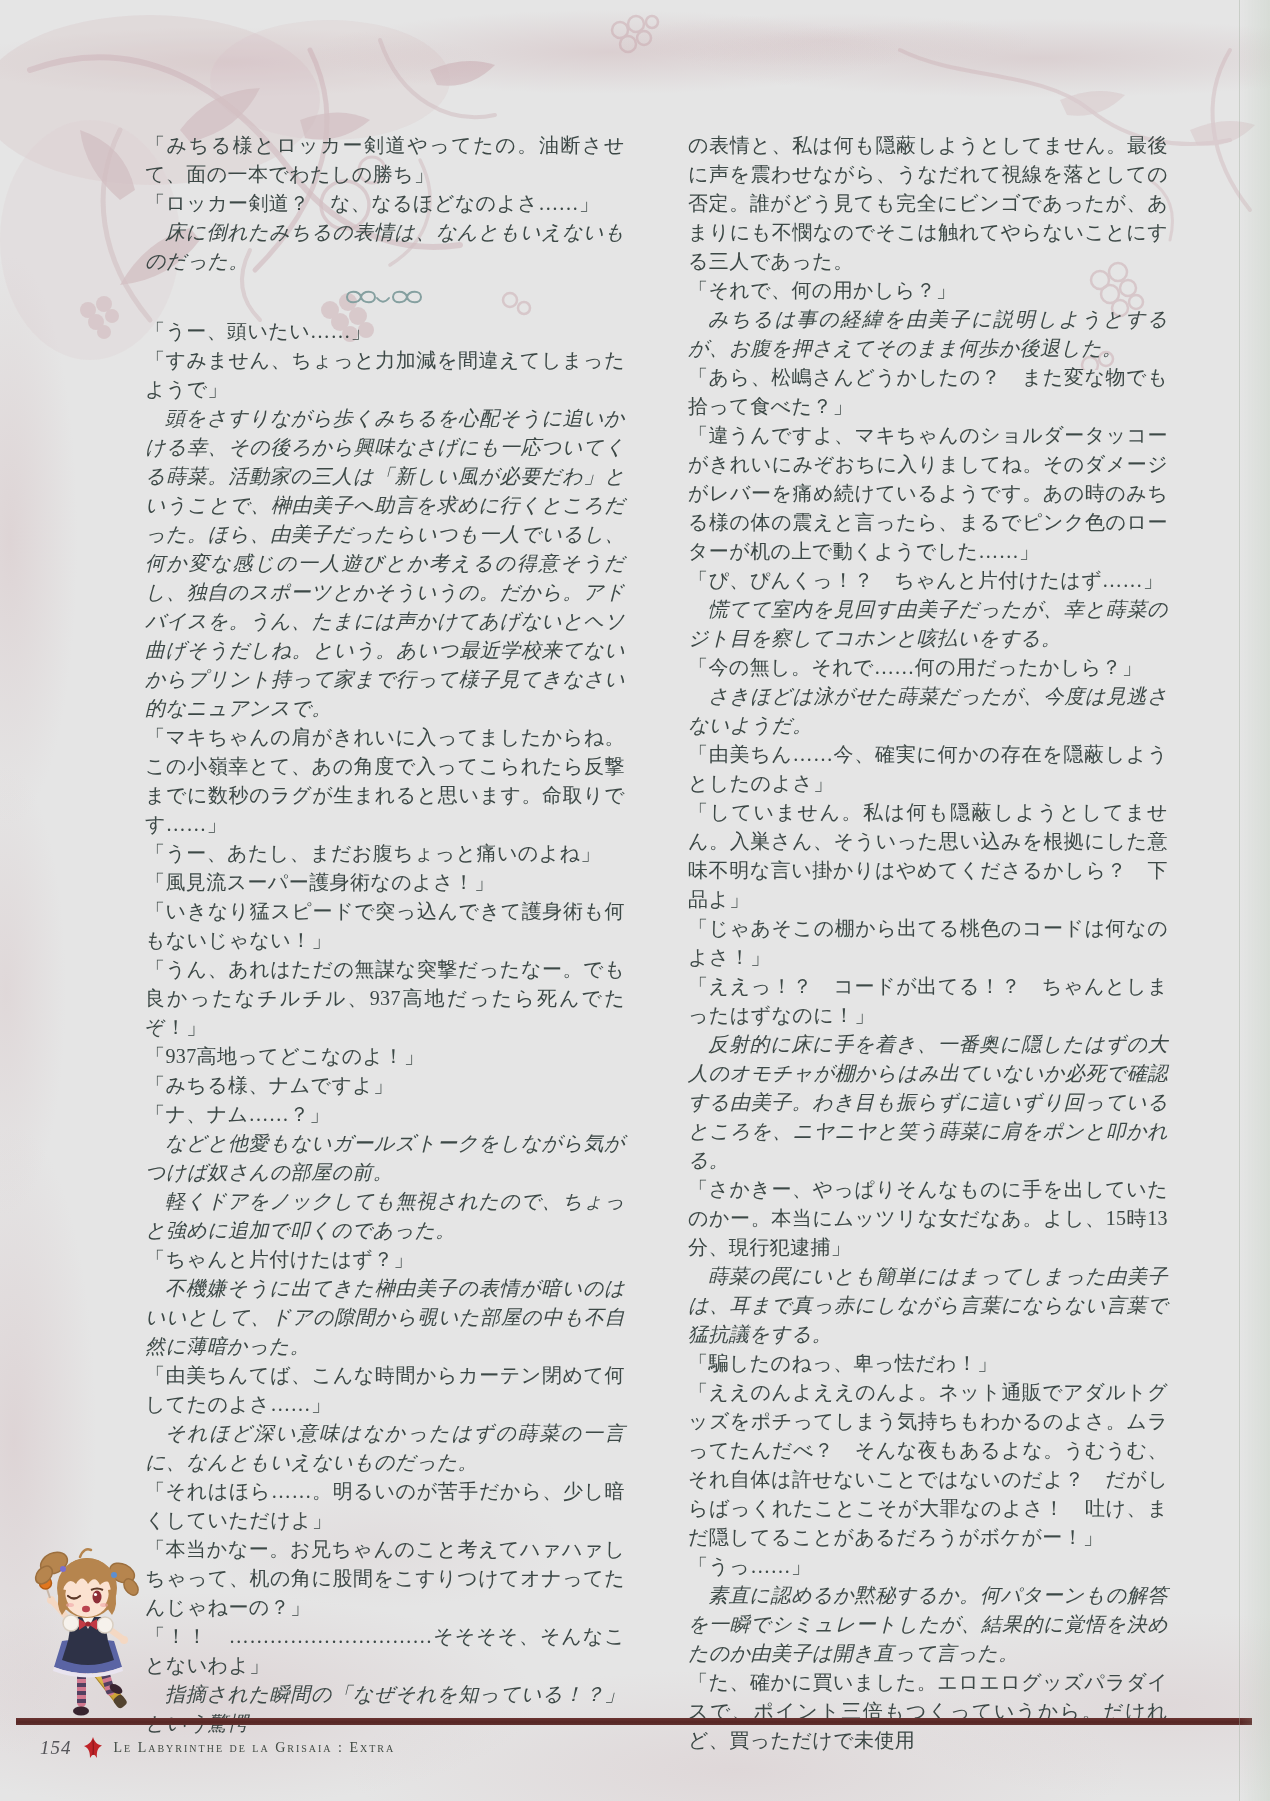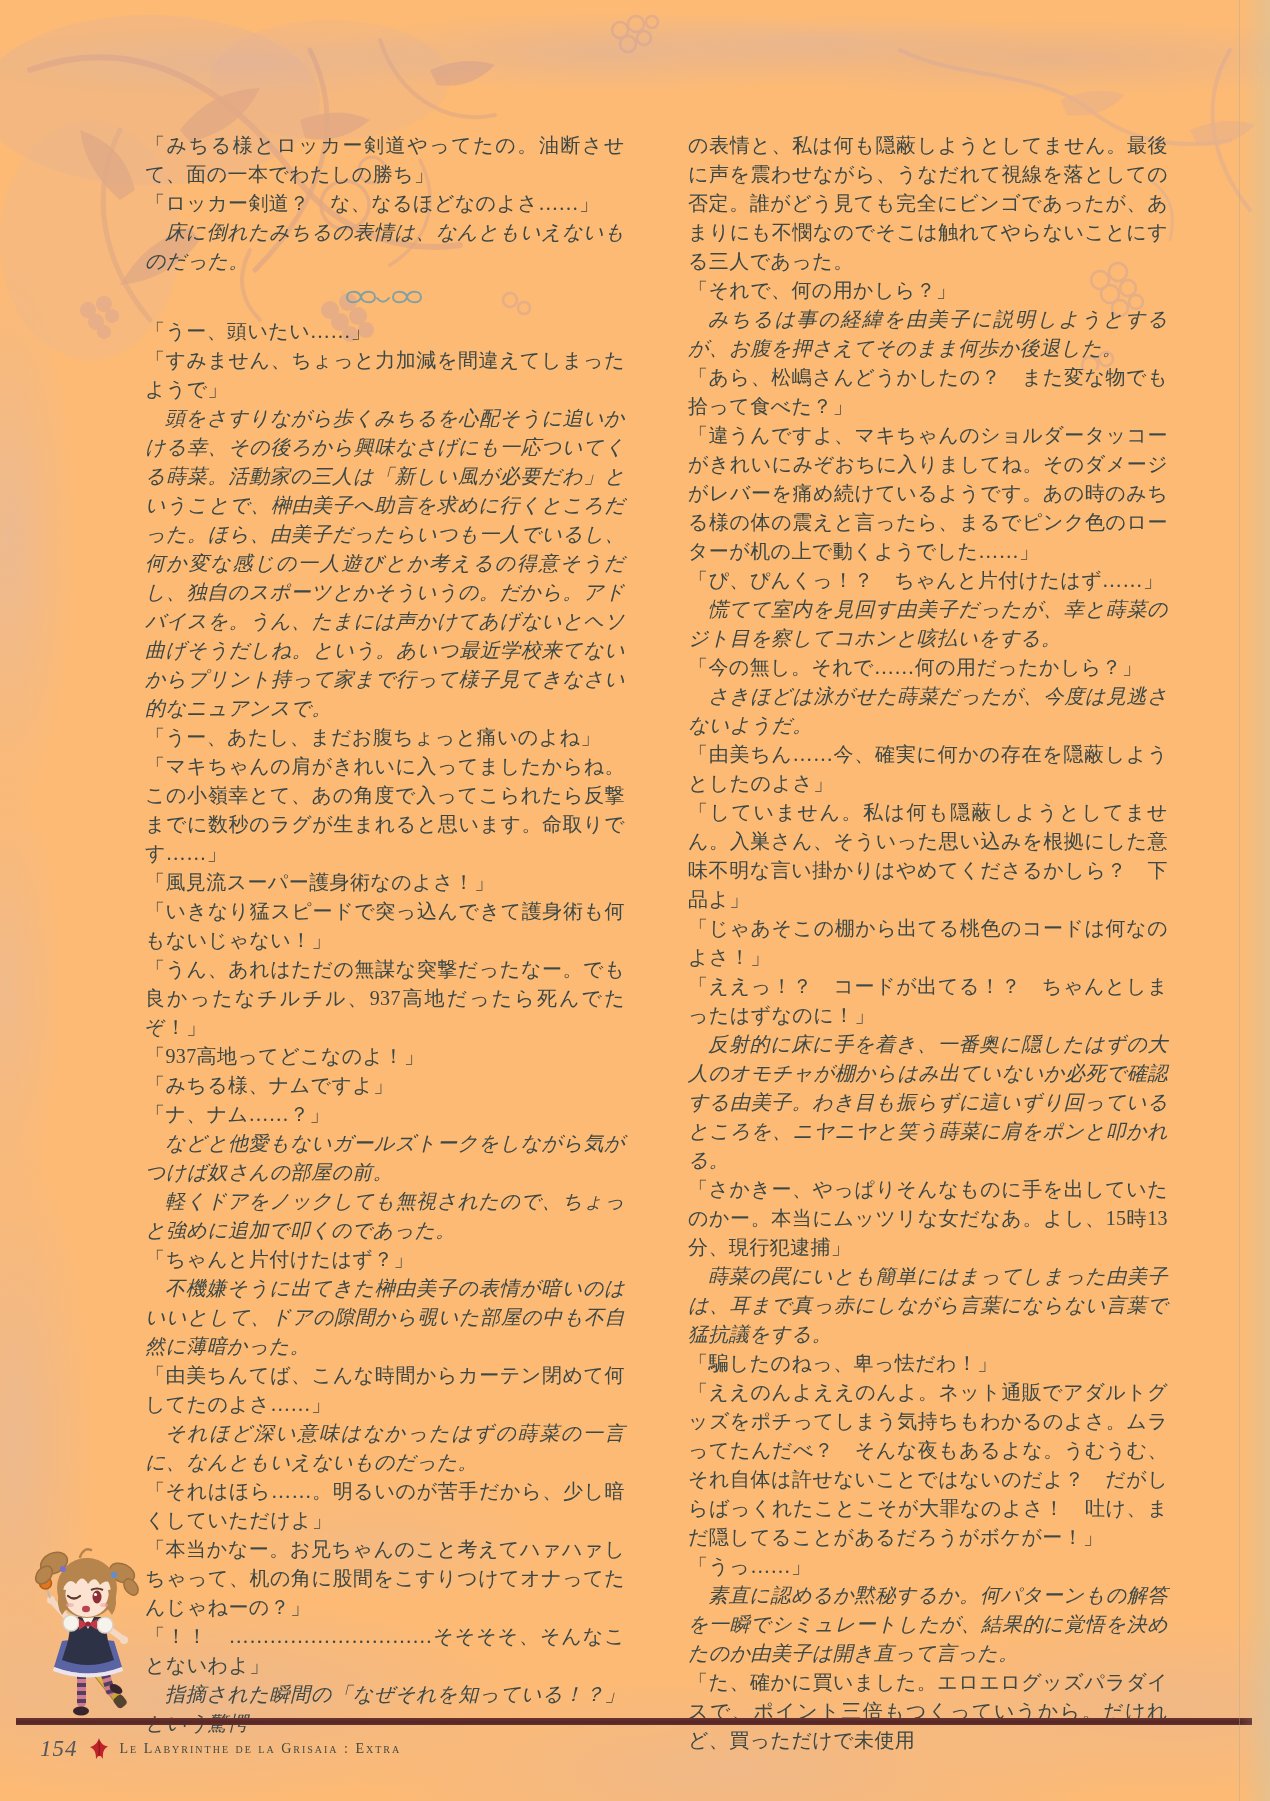--- a/index.html
+++ b/index.html
@@ -1,18 +1,18 @@
 <!DOCTYPE html>
 <html><head>
 <meta charset="utf-8">
 <style>
   html,body{margin:0;padding:0;background:#888;}
   .page{
     position:relative;width:1270px;height:1801px;overflow:hidden;
-    background:#fdba74;
+    background:#e5e5e5;
     font-family:"Liberation Serif","DejaVu Serif",serif;
   }
   
   .texture{
     position:absolute;inset:0;pointer-events:none;
     background:
       radial-gradient(420px 60px at 48% 52px, rgba(203,174,178,.40), rgba(203,174,178,0) 70%),
       radial-gradient(500px 55px at 82% 58px, rgba(198,168,172,.34), rgba(198,168,172,0) 72%),
       radial-gradient(380px 50px at 18% 62px, rgba(205,178,182,.32), rgba(205,178,182,0) 70%),
       radial-gradient(300px 38px at 65% 40px, rgba(205,178,182,.25), rgba(205,178,182,0) 70%),
@@ -46,21 +46,21 @@
   .chibi{position:absolute;left:30px;top:1543px;pointer-events:none;}
   
   .footer-rule{
     position:absolute;left:16px;top:1718px;width:1236px;height:7px;
     background:linear-gradient(to bottom,#6a3331,#562624 60%,#623231);
   }
   .footer{
     position:absolute;left:40px;top:1736px;display:flex;align-items:center;gap:10px;
   }
   .footer .pagenum{
-    font-style:italic;font-size:23px;color:#55555a;letter-spacing:1px;
+    font-style:italic;font-size:19px;color:#55555a;letter-spacing:1px;
   }
   .footer .booktitle{
     font-variant:small-caps;font-size:14px;color:#414a43;letter-spacing:2px;
   }
   .footer-leaf{width:22px;height:24px;display:block;}
 </style>
 </head>
 <body>
 
 <div class="page">
@@ -143,22 +143,22 @@
       <g fill="none" stroke="#85a0a0" stroke-width="2" stroke-linecap="round">
         <path d="M4,10 C4,3 16,3 18,10 C20,17 32,17 32,10 C32,3 20,3 18,10 C16,17 4,17 4,10 Z"></path>
         <path d="M34,11 C38,16 42,16 46,11"></path>
         <path d="M50,10 C50,3 62,3 64,10 C66,17 78,17 78,10 C78,3 66,3 64,10 C62,17 50,17 50,10 Z"></path>
       </g>
     </svg>
   </div>
       <p class="d">「うー、頭いたい……」</p>
       <p class="d">「すみません、ちょっと力加減を間違えてしまったようで」</p>
       <p class="n">頭をさすりながら歩くみちるを心配そうに追いかける幸、その後ろから興味なさげにも一応ついてくる蒔菜。活動家の三人は「新しい風が必要だわ」ということで、榊由美子へ助言を求めに行くところだった。ほら、由美子だったらいつも一人でいるし、何か変な感じの一人遊びとか考えるの得意そうだし、独自のスポーツとかそういうの。だから。アドバイスを。うん、たまには声かけてあげないとヘソ曲げそうだしね。という。あいつ最近学校来てないからプリント持って家まで行って様子見てきなさい的なニュアンスで。</p>
+      <p class="d">「マキちゃんの肩がきれいに入ってましたからね。この小嶺幸とて、あの角度で入ってこられたら反撃までに数秒のラグが生まれると思います。命取りです……」</p>
       <p class="d">「うー、あたし、まだお腹ちょっと痛いのよね」</p>
-      <p class="d">「マキちゃんの肩がきれいに入ってましたからね。この小嶺幸とて、あの角度で入ってこられたら反撃までに数秒のラグが生まれると思います。命取りです……」</p>
       <p class="d">「風見流スーパー護身術なのよさ！」</p>
       <p class="d">「いきなり猛スピードで突っ込んできて護身術も何もないじゃない！」</p>
       <p class="d">「うん、あれはただの無謀な突撃だったなー。でも良かったなチルチル、937高地だったら死んでたぞ！」</p>
       <p class="d">「937高地ってどこなのよ！」</p>
       <p class="d">「みちる様、ナムですよ」</p>
       <p class="d">「ナ、ナム……？」</p>
       <p class="n">などと他愛もないガールズトークをしながら気がつけば奴さんの部屋の前。</p>
       <p class="n">軽くドアをノックしても無視されたので、ちょっと強めに追加で叩くのであった。</p>
       <p class="d">「ちゃんと片付けたはず？」</p>
       <p class="n">不機嫌そうに出てきた榊由美子の表情が暗いのはいいとして、ドアの隙間から覗いた部屋の中も不自然に薄暗かった。</p>

